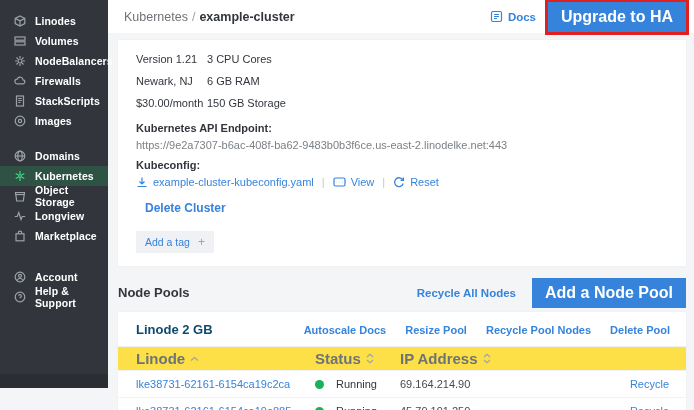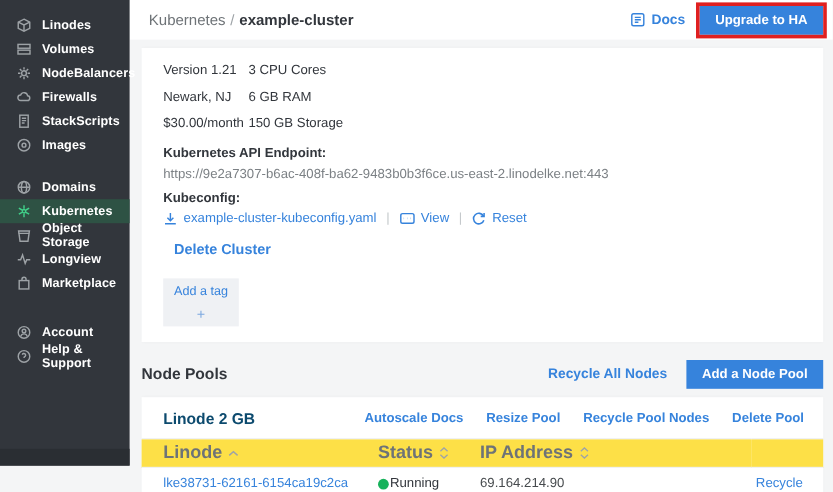--- a/index.html
+++ b/index.html
@@ -25,41 +25,41 @@
   
   .main { flex:1; display:flex; flex-direction:column; }
   .topbar { height:33px; background:#fff; display:flex; align-items:center;
     justify-content:space-between; padding:0 8px 0 16px; flex:0 0 33px; }
   .breadcrumb { font-size:12.5px; color:#6e7377; }
   .breadcrumb .sep { margin:0 4px; color:#9ea3a7; }
   .breadcrumb .current { color:#32363c; font-weight:700; }
   .top-actions { display:flex; align-items:center; gap:12px; }
   .docs-link { display:flex; align-items:center; gap:5px; color:#3683dc;
     font-size:11.5px; font-weight:600; text-decoration:none; cursor:pointer; }
-  .btn-blue { background:#3683dc; color:#fff; border:none; font-size:11px;
+  .btn-blue { background:#3683dc; color:#fff; border:none; font-size:16px;
     font-weight:600; padding:6px 13px; cursor:pointer;
     font-family:"Liberation Sans", sans-serif; }
   .annotated { outline:3px solid #e02020; outline-offset:0px; }
 
   .content { flex:1; padding:7px 8px 0 10px; }
 
   .card { background:#fff; box-shadow:0 0 3px rgba(0,0,0,.04); }
   .card.summary { padding:8px 16px 13px 18px; }
 
   .spec-row { display:flex; font-size:11px; color:#32363c; line-height:22px; }
   .spec-row .c1 { width:71px; }
   .block-label { font-size:11px; font-weight:700; color:#32363c; margin-top:8px; }
   .endpoint-url { font-size:11px; color:#7c8185; margin-top:5px; }
   .kube-row { display:flex; align-items:center; margin-top:5px; font-size:11px; }
   .kube-link { display:flex; align-items:center; gap:5px; color:#3683dc; cursor:pointer; }
   .kube-sep { color:#c5c9cc; margin:0 8px; }
   .delete-cluster { color:#3683dc; font-size:12px; font-weight:600; margin-top:13px;
     margin-left:9px; cursor:pointer; display:inline-block; }
   .tag-chip { display:inline-flex; align-items:center; gap:8px; background:#eff1f4;
-    color:#3683dc; font-size:10.5px; padding:5px 9px; margin-top:15px; cursor:pointer;flex-direction:column; }
+    color:#3683dc; font-size:10.5px; padding:5px 9px; margin-top:15px; cursor:pointer; }
   .tag-chip .plus { color:#7da9e0; font-size:12px; line-height:10px; }
 
   .section-head { display:flex; align-items:center; justify-content:space-between;
     margin-top:10px; height:33px; }
   .section-title { font-size:13px; font-weight:700; color:#32363c; }
   .sec-actions { display:flex; align-items:center; gap:16px; }
   .link-action { color:#3683dc; font-size:11.5px; font-weight:700; cursor:pointer; }
 
   .card.pool { margin-top:3px; }
   .pool-head { display:flex; align-items:center; justify-content:space-between;
@@ -72,21 +72,21 @@
   thead th { background:#fde047; border-top:1px solid #f0f1f2;
     border-bottom:1px solid #f0f1f2; color:#6e7377; font-size:15px;
     font-weight:600; text-align:left; height:24px; padding:0; }
   th .th-inner { display:flex; align-items:center; gap:5px; cursor:pointer; }
   td { border-bottom:1px solid #f2f3f4; height:27px; padding:0; color:#474b4e; }
   .col-name  { width:197px; padding-left:18px; }
   .col-status{ width:85px; }
   .col-ip    { width:auto; }
   .col-act   { width:60px; text-align:right; padding-right:17px; }
   .cell-link { color:#3683dc; cursor:pointer; }
-  .status-cell { display:flex; align-items:center; gap:1px; color:#32363c;text-align:center; }
+  .status-cell { display:flex; align-items:center; gap:12px; color:#32363c;text-align:center; }
   .dot { width:9px; height:9px; border-radius:50%; background:#17b25b; flex:0 0 9px; }
   td.col-act .cell-link { font-size:11px; }
 
   .sort-ic svg { display:block; }
 </style>
 </head>
 <body>
 
 <div class="app">
 

